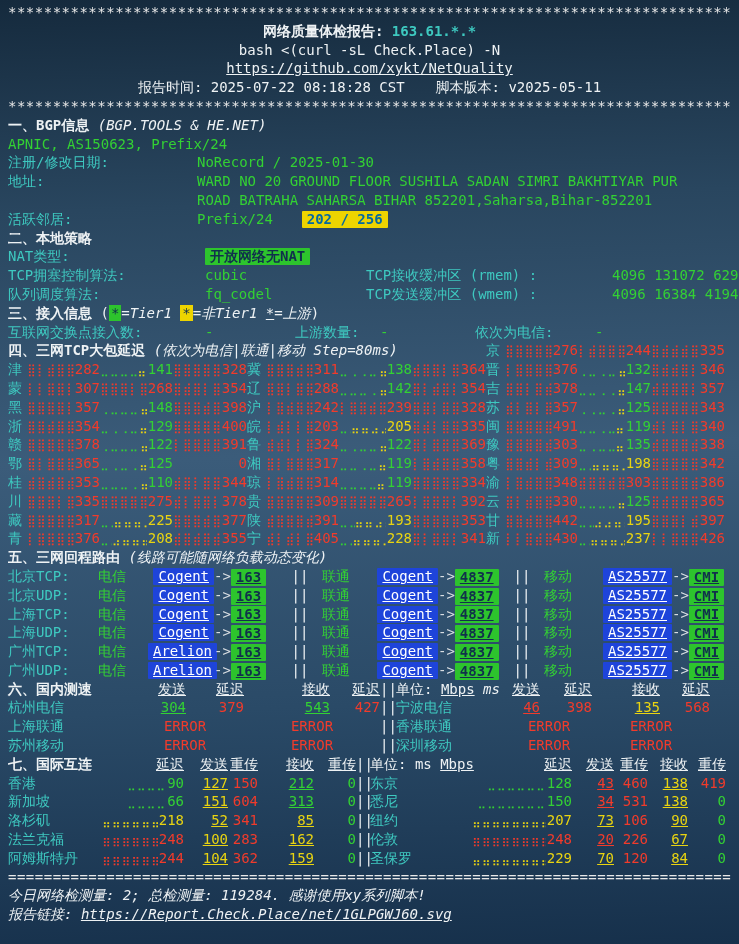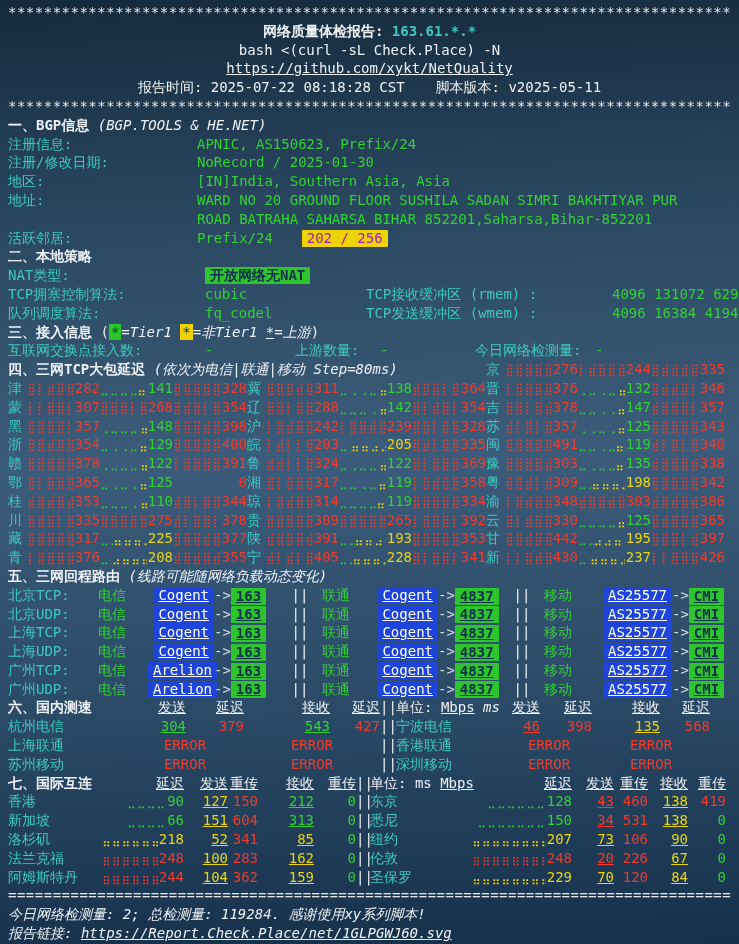--- a/index.html
+++ b/index.html
@@ -16,21 +16,21 @@
   .i{font-style:italic;}
   .u{text-decoration:underline;}
   .w{color:#eef2f4;}
   .teal{color:#3ec9c0;}
   .green{color:#33d133;}
   .yellow{color:#e9d411;}
   .red{color:#f13b2b;}
   .gray{color:#d9dee2;}
   .stars{color:#e8e8e8;letter-spacing:.5px;}
   .badge{display:inline-block;padding:0 5px;border-radius:1px;line-height:17px;}
-  .badge-yellow{background:#edd400;color:#a21caf;font-weight:normal;}
+  .badge-yellow{background:#edd400;color:#0369a1;font-weight:bold;}
   .badge-green{background:#2dc42d;color:#11304c;font-weight:bold;}
   .badge-blue{background:#1e44da;color:#ffffff;text-decoration:underline;}
   .badge-star-green{background:#2dc42d;color:#11304c;padding:0 2px;}
   .badge-star-yellow{background:#edd400;color:#11304c;padding:0 2px;}
   .grid-line{display:grid;height:18.8px;line-height:18.8px;align-items:baseline;white-space:nowrap;}
   
   .bgp-grid{grid-template-columns:189px 1fr;}
   .policy-grid{grid-template-columns:164px 128px 213px 1fr;gap:33px;}
   .access-grid{grid-template-columns:197px 90px 85px 95px 120px 1fr;}
   
@@ -74,30 +74,25 @@
     <span class="w">脚本版本:</span>
     <span class="w">v2025-05-11</span>
   </div>
   <div class="line stars">****************************************************************************************</div>
 
   <div class="line">
     <span class="w b">一、BGP信息</span>
     <span class="w i">(BGP.TOOLS &amp; HE.NET)</span>
   </div>
   <div class="grid-line bgp-grid">
-    <span class="teal">注册信息:</span>
     <span class="green">APNIC, AS150623, Prefix/24</span>
   </div>
   <div class="grid-line bgp-grid">
     <span class="teal">注册/修改日期:</span>
     <span class="green">NoRecord / 2025-01-30</span>
-  </div>
-  <div class="grid-line bgp-grid">
-    <span class="teal">地区:</span>
-    <span class="green">[IN]India, Southern Asia, Asia</span>
   </div>
   <div class="grid-line bgp-grid">
     <span class="teal">地址:</span>
     <span class="green">WARD NO 20 GROUND FLOOR SUSHILA SADAN SIMRI BAKHTIYAR PUR</span>
   </div>
   <div class="grid-line bgp-grid">
     <span></span>
     <span class="green">ROAD BATRAHA SAHARSA BIHAR 852201,Saharsa,Bihar-852201</span>
   </div>
   <div class="grid-line bgp-grid">
@@ -131,21 +126,21 @@
     <span class="w b">三、接入信息</span>
     <span class="w">(</span><span class="badge-star-green">*</span><span class="w i">=Tier1</span>
     <span class="badge-star-yellow">*</span><span class="w i">=非Tier1</span>
     <span class="w u">*</span><span class="w i">=上游</span><span class="w">)</span>
   </div>
   <div class="grid-line access-grid">
     <span class="teal">互联网交换点接入数:</span>
     <span class="green">-</span>
     <span class="teal">上游数量:</span>
     <span class="green">-</span>
-    <span class="teal">今日网络检测量:</span>
+    <span class="teal">依次为电信:</span>
     <span class="green">-</span>
   </div>
 
   <div class="grid-line matrix-grid">
     <div class="mhead" style="grid-column:1/9">
       <span class="w b">四、三网TCP大包延迟</span>
       <span class="w i">(依次为电信|联通|移动 Step=80ms)</span>
     </div>
     <span class="prov">京</span>
     <div class="cell" id="mcell-0-0">

